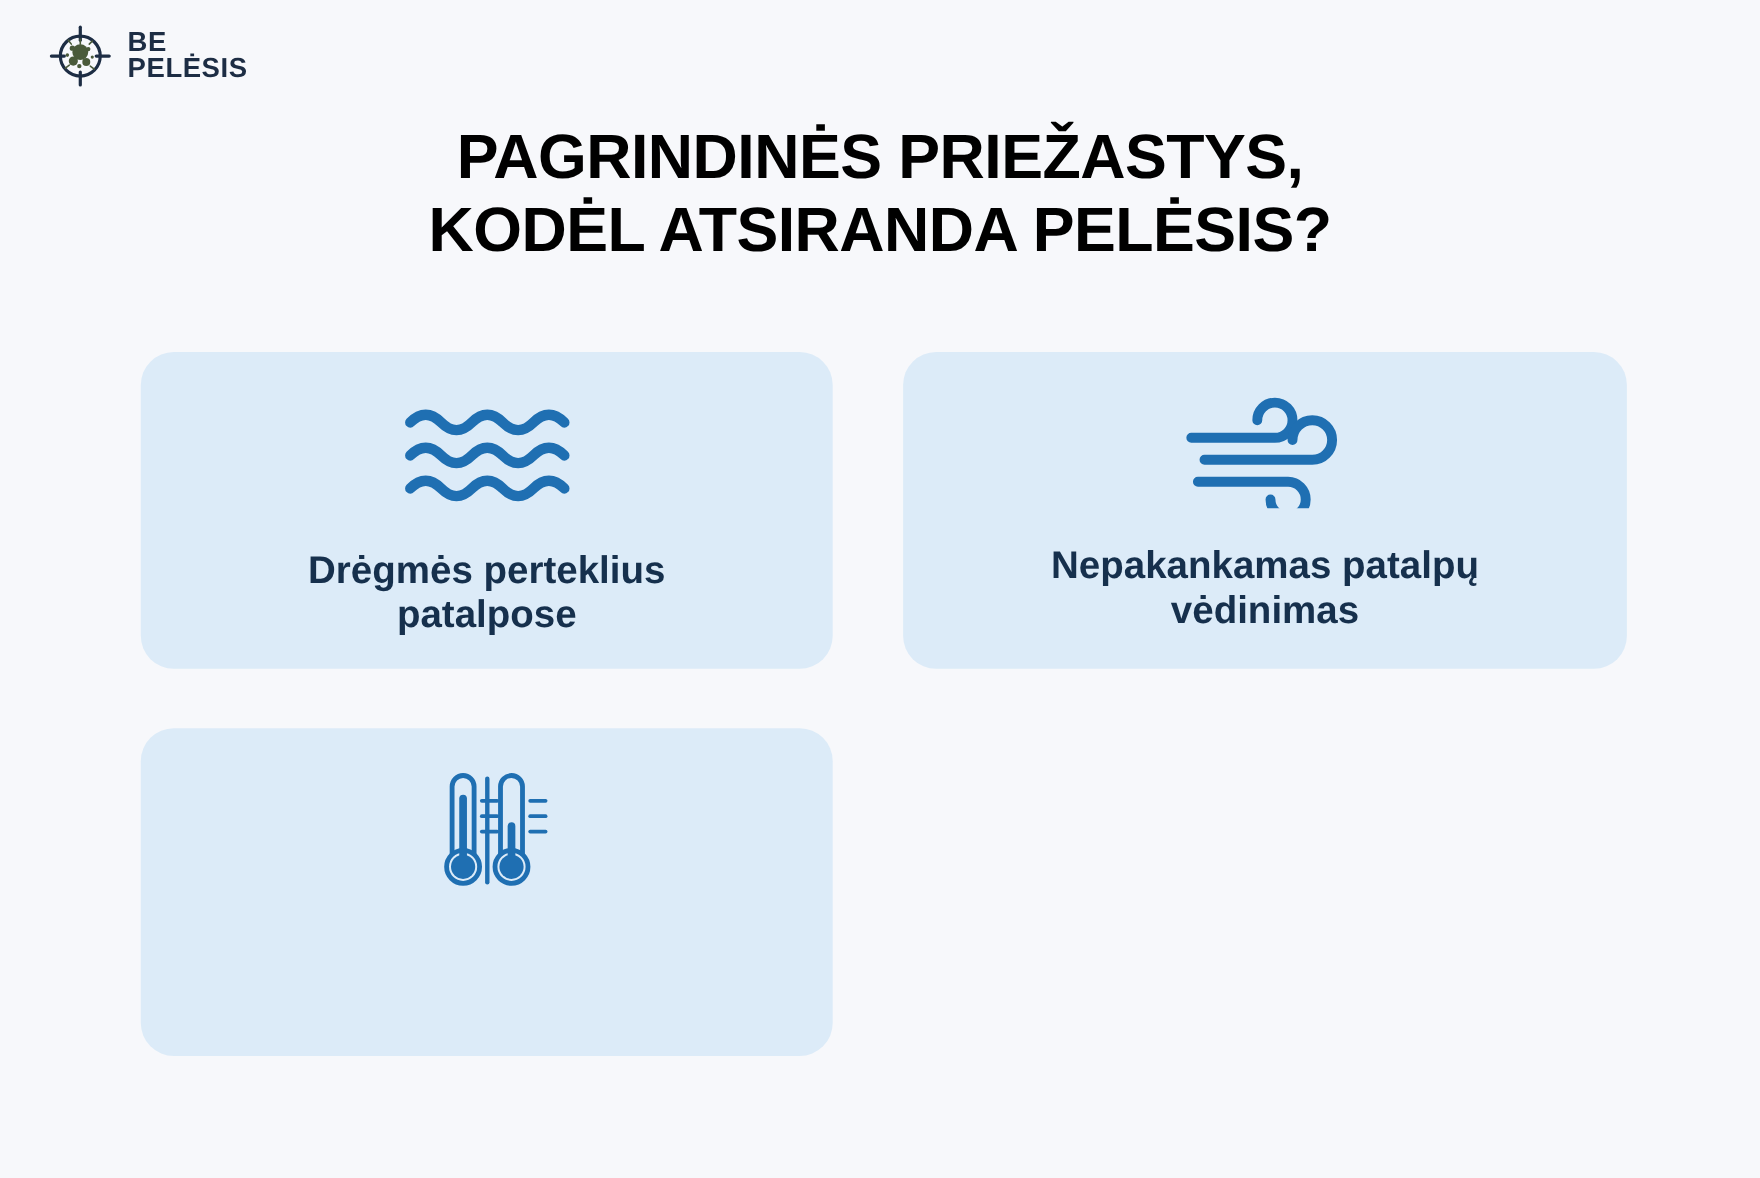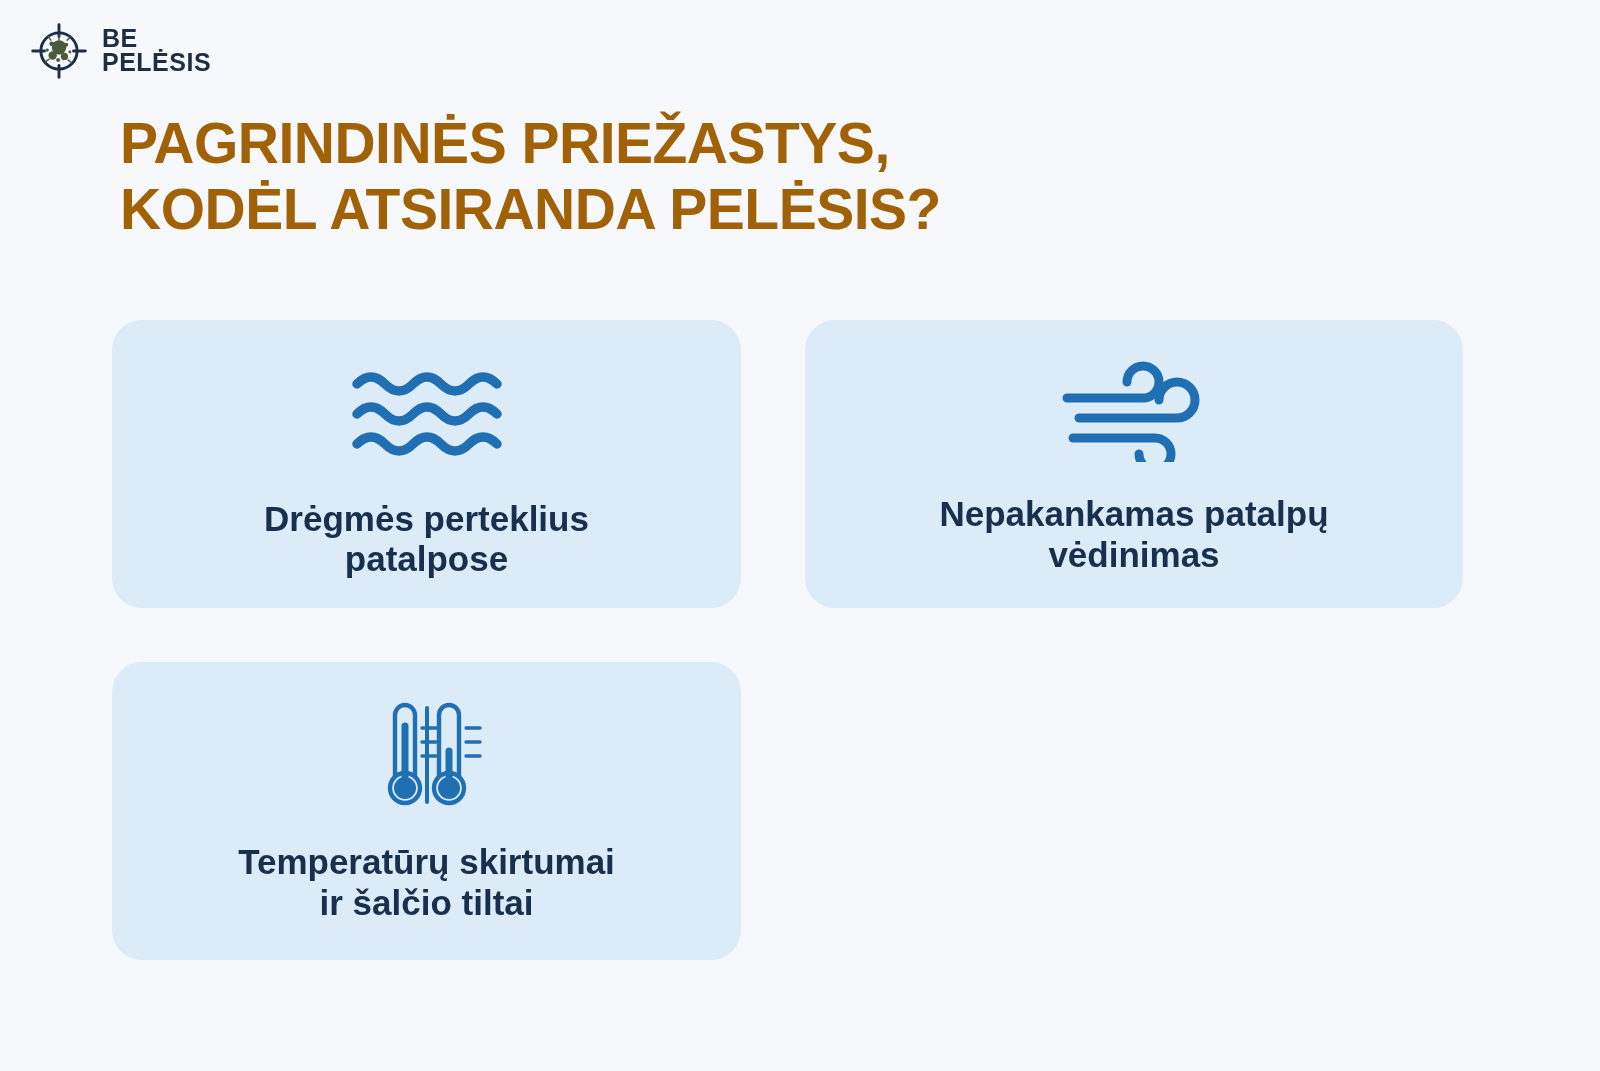--- a/index.html
+++ b/index.html
@@ -13,21 +13,21 @@
 
   body {
     background: #f7f8fb;
     font-family: "Liberation Sans", "DejaVu Sans", sans-serif;
     position: relative;
   }
 
   
   .logo {
     position: absolute;
-    left: 30px;
+    left: 44px;
     top: 22px;
     display: flex;
     align-items: center;
     gap: 14px;
   }
   .logo-mark {
     width: 58px;
     height: 58px;
     flex: 0 0 58px;
     display: block;
@@ -42,34 +42,35 @@
   }
   .logo-line1 { font-size: 25px; }
   .logo-line2 { font-size: 25px; }
 
   
   .title {
     position: absolute;
     left: 0;
     right: 0;
     top: 110px;
-    color: #a16207;
+    text-align: center;
+    color: #000000;
     font-weight: bold;
     font-size: 57px;
     line-height: 1.16;
     letter-spacing: -0.5px;
     font-stretch: condensed;
     padding: 0 120px;
   }
   .title .tline { display: block; white-space: nowrap; }
 
   
   .grid {
     position: absolute;
-    left: 112px;
+    left: 128px;
     top: 320px;
     width: 1351px;
     height: 640px;
     display: grid;
     grid-template-columns: 629px 1fr;
     grid-template-rows: 288px 1fr;
     column-gap: 64px;
     row-gap: 54px;
   }
 
@@ -204,18 +205,16 @@
           <line x1="85" y1="55" x2="85" y2="84" stroke-width="7"></line>
 
           <line x1="102" y1="32" x2="116" y2="32" stroke-width="3.4"></line>
           <line x1="102" y1="46" x2="116" y2="46" stroke-width="3.4"></line>
           <line x1="102" y1="60" x2="116" y2="60" stroke-width="3.4"></line>
         </g>
         <circle cx="41" cy="92" r="11" fill="#1f6fb2"></circle>
         <circle cx="85" cy="92" r="11" fill="#1f6fb2"></circle>
       </svg>
     </div>
-    <div class="card-label">Temperatūrų skirtumai
-ir šalčio tiltai</div>
   </div>
 
 
 </div>
 
 </body></html>

